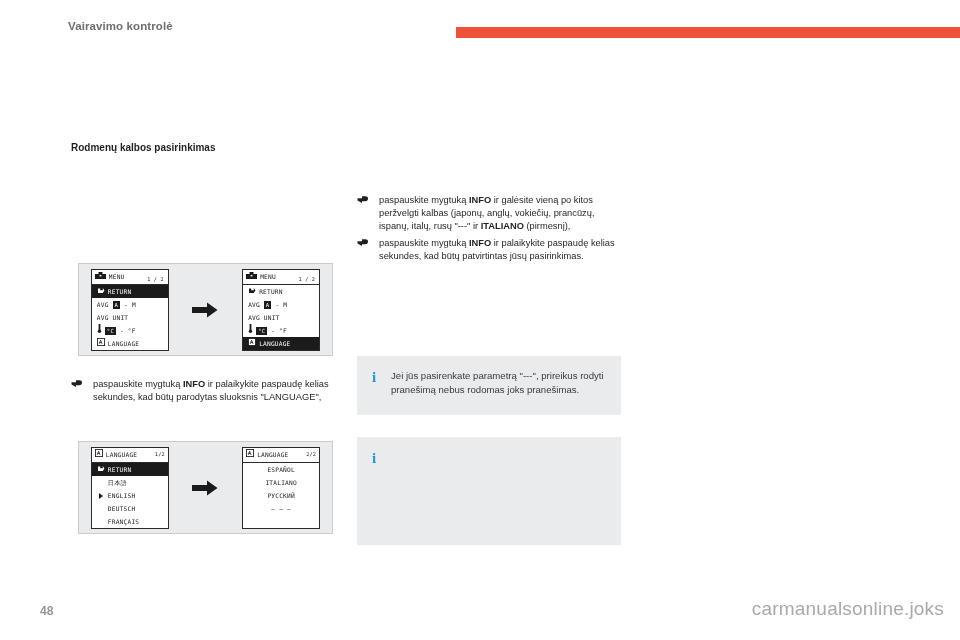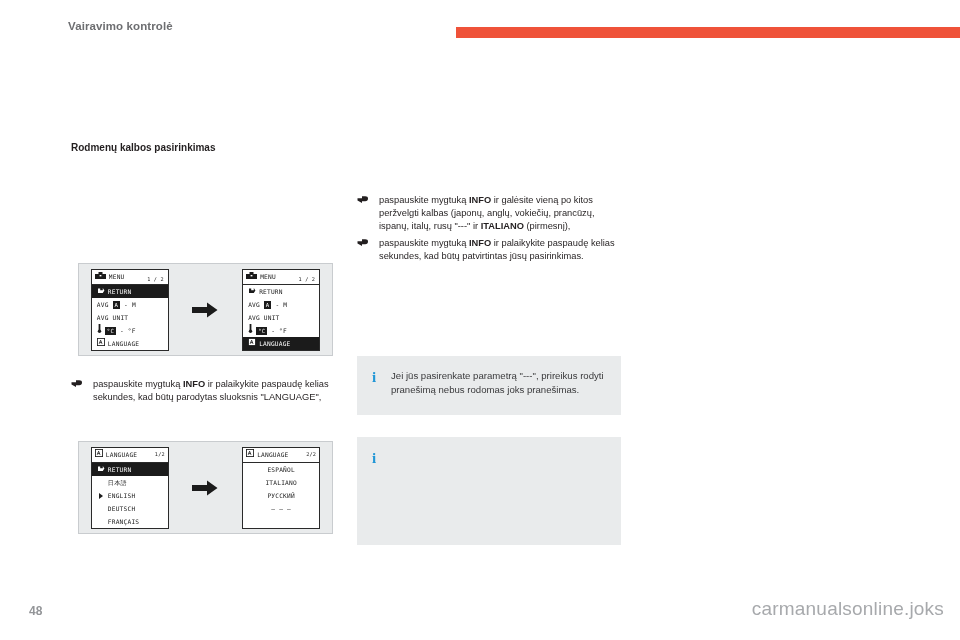--- a/index.html
+++ b/index.html
@@ -212,21 +212,21 @@
   .note p {
     margin: 0;
     font-size: 9.6px;
     line-height: 14px;
     color: #3a3a3c;
   }
 
   
   .page-number {
     position: absolute;
-    left: 29px;
+    left: 40px;
     top: 604px;
     font-size: 12px;
     font-weight: bold;
     color: #939598;
   }
   .watermark {
     position: absolute;
     right: 16px;
     top: 598px;
     font-size: 19px;

